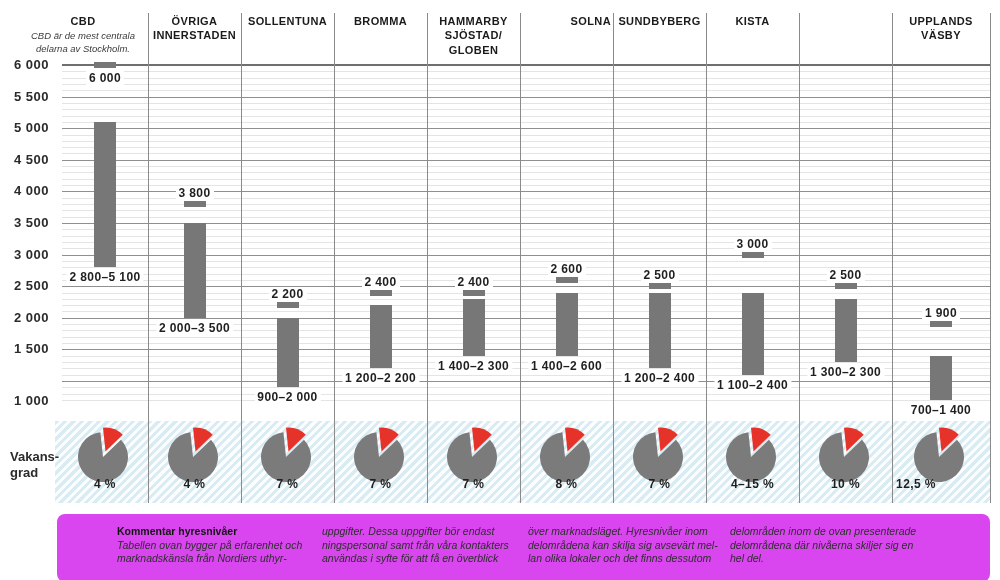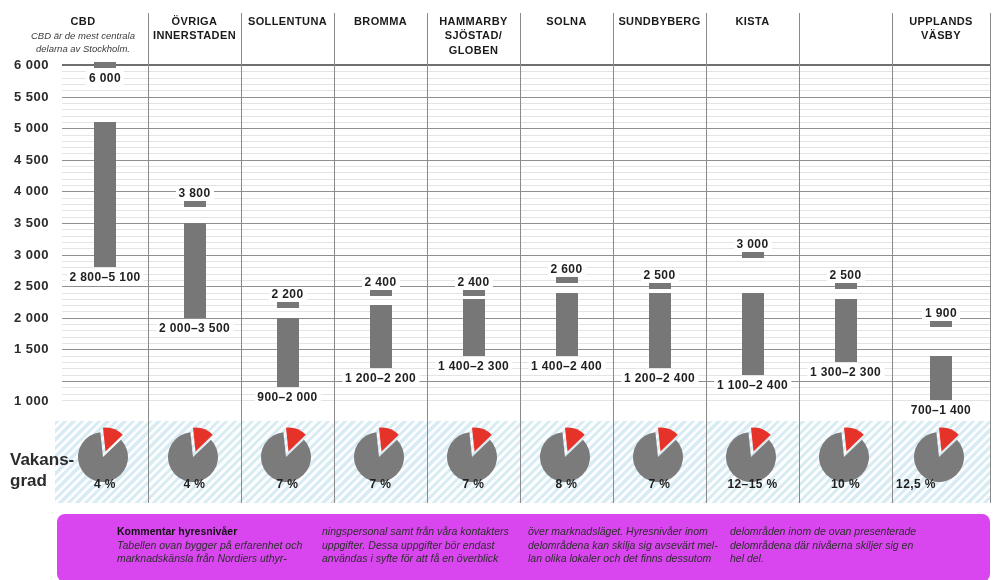--- a/index.html
+++ b/index.html
@@ -29,21 +29,21 @@
   .vallabel{
     position:absolute;transform:translateX(-50%);white-space:nowrap;
     font-size:12px;font-weight:bold;color:#1f1f1f;letter-spacing:0.4px;
     background:#ffffff;padding:0 3px;line-height:14px;
   }
   #vacancy-band{
     position:absolute;left:55px;top:421px;width:935px;height:82px;
     background:repeating-linear-gradient(135deg,#d9ebf3 0px,#d9ebf3 3px,#fbfdfe 3px,#fbfdfe 6px);
   }
   #vakans-label{
-    position:absolute;left:10px;top:449px;font-size:17px;font-weight:bold;
+    position:absolute;left:10px;top:449px;font-size:13px;font-weight:bold;
     color:#2b2b2b;line-height:1.25;
   }
   .pie{position:absolute;}
   .pct{
     position:absolute;transform:translateX(-50%);white-space:nowrap;
     font-size:12px;font-weight:bold;color:#1f1f1f;letter-spacing:0.4px;
   }
   #comment-box{
     position:absolute;left:57px;top:514px;width:933px;height:68px;
     background:#d946ef;border-radius:8px;
@@ -127,22 +127,22 @@
     </div>
   <div id="vacancy-band"></div>
   <div id="vakans-label"><span>Vakans-</span><br><span>grad</span></div>
   <div id="comment-box">
       <div class="comment-col" style="left: 60px;">
         <div class="comment-title">Kommentar hyresnivåer</div>
         <div>Tabellen ovan bygger på erfarenhet och</div>
         <div>marknadskänsla från Nordiers uthyr-</div>
       </div>
       <div class="comment-col" style="left: 265px;">
+        <div>uppgifter. Dessa uppgifter bör endast</div>
         <div>ningspersonal samt från våra kontakters</div>
-        <div>uppgifter. Dessa uppgifter bör endast</div>
         <div>användas i syfte för att få en överblick</div>
       </div>
       <div class="comment-col" style="left: 471px;">
         <div>över marknadsläget. Hyresnivåer inom</div>
         <div>delområdena kan skilja sig avsevärt mel-</div>
         <div>lan olika lokaler och det finns dessutom</div>
       </div>
       <div class="comment-col" style="left: 673px;">
         <div>delområden inom de ovan presenterade</div>
         <div>delområdena där nivåerna skiljer sig en</div>
@@ -202,25 +202,25 @@
     <div class="colheader" style="left: 429px; width: 89px;"><span>HAMMARBY</span><br><span>SJÖSTAD/</span><br><span>GLOBEN</span></div>
     <div class="rangebar" style="left: 462.5px; top: 298.84px; height: 56.88px; background: rgb(119, 119, 119);"></div>
     <div class="topmarker" style="left: 462.5px; top: 289.52px; background: rgb(119, 119, 119);"></div>
     <div class="vallabel" style="left: 473.5px; top: 274.52px;">2 400</div>
     <div class="vallabel" style="left: 473.5px; top: 358.72px;">1 400–2 300</div>
     <div class="pie" style="left: 443.5px; top: 425px;"><svg width="60" height="60" viewBox="0 0 60 60">
         <path d="M28,32 L45.98349500846628,14.633540738525067 A25,25 0 1 1 25.38678841830866,7.136952615793167 Z" fill="#7b7b7b"></path>
         <path d="M28,32 L25.491316881576317,8.131474511161443 A24,24 0 0 1 45.264155208127626,15.328199108984062 Z" fill="#e6332a" transform="translate(2.5,-5.5)"></path>
       </svg></div>
     <div class="pct" style="left: 473.5px; top: 477px;">7 %</div>
-    <div class="colheader" style="left: 522px; width: 89px;"><span>SOLNA</span></div>
+    <div class="colheader" style="left: 522px; width: 89px; text-align: right;"><span>SOLNA</span></div>
     <div class="rangebar" style="left: 555.5px; top: 292.52px; height: 63.2px; background: rgb(119, 119, 119);"></div>
     <div class="topmarker" style="left: 555.5px; top: 276.88px; background: rgb(119, 119, 119);"></div>
     <div class="vallabel" style="left: 566.5px; top: 261.88px;">2 600</div>
-    <div class="vallabel" style="left: 566.5px; top: 358.72px;">1 400–2 400</div>
+    <div class="vallabel" style="left: 566.5px; top: 358.72px;">1 400–2 600</div>
     <div class="pie" style="left: 536.5px; top: 425px;"><svg width="60" height="60" viewBox="0 0 60 60">
         <path d="M28,32 L45.98349500846628,14.633540738525067 A25,25 0 1 1 25.38678841830866,7.136952615793167 Z" fill="#7b7b7b"></path>
         <path d="M28,32 L25.491316881576317,8.131474511161443 A24,24 0 0 1 45.264155208127626,15.328199108984062 Z" fill="#e6332a" transform="translate(2.5,-5.5)"></path>
       </svg></div>
     <div class="pct" style="left: 566.5px; top: 477px;">8 %</div>
     <div class="colheader" style="left: 615px; width: 89px;"><span>SUNDBYBERG</span></div>
     <div class="rangebar" style="left: 648.5px; top: 292.52px; height: 75.84px; background: rgb(119, 119, 119);"></div>
     <div class="topmarker" style="left: 648.5px; top: 283.2px; background: rgb(119, 119, 119);"></div>
     <div class="vallabel" style="left: 659.5px; top: 268.2px;">2 500</div>
     <div class="vallabel" style="left: 659.5px; top: 371.36px;">1 200–2 400</div>
@@ -231,21 +231,21 @@
     <div class="pct" style="left: 659.5px; top: 477px;">7 %</div>
     <div class="colheader" style="left: 708px; width: 89px;"><span>KISTA</span></div>
     <div class="rangebar" style="left: 741.5px; top: 292.52px; height: 82.16px; background: rgb(119, 119, 119);"></div>
     <div class="topmarker" style="left: 741.5px; top: 251.6px; background: rgb(119, 119, 119);"></div>
     <div class="vallabel" style="left: 752.5px; top: 236.6px;">3 000</div>
     <div class="vallabel" style="left: 752.5px; top: 377.68px;">1 100–2 400</div>
     <div class="pie" style="left: 722.5px; top: 425px;"><svg width="60" height="60" viewBox="0 0 60 60">
         <path d="M28,32 L45.98349500846628,14.633540738525067 A25,25 0 1 1 25.38678841830866,7.136952615793167 Z" fill="#7b7b7b"></path>
         <path d="M28,32 L25.491316881576317,8.131474511161443 A24,24 0 0 1 45.264155208127626,15.328199108984062 Z" fill="#e6332a" transform="translate(2.5,-5.5)"></path>
       </svg></div>
-    <div class="pct" style="left: 752.5px; top: 477px;">12–15 %</div>
+    <div class="pct" style="left: 752.5px; top: 477px;">4–15 %</div>
     <div class="rangebar" style="left: 834.5px; top: 298.84px; height: 63.2px; background: rgb(119, 119, 119);"></div>
     <div class="topmarker" style="left: 834.5px; top: 283.2px; background: rgb(119, 119, 119);"></div>
     <div class="vallabel" style="left: 845.5px; top: 268.2px;">2 500</div>
     <div class="vallabel" style="left: 845.5px; top: 365.04px;">1 300–2 300</div>
     <div class="pie" style="left: 815.5px; top: 425px;"><svg width="60" height="60" viewBox="0 0 60 60">
         <path d="M28,32 L45.98349500846628,14.633540738525067 A25,25 0 1 1 25.38678841830866,7.136952615793167 Z" fill="#7b7b7b"></path>
         <path d="M28,32 L25.491316881576317,8.131474511161443 A24,24 0 0 1 45.264155208127626,15.328199108984062 Z" fill="#e6332a" transform="translate(2.5,-5.5)"></path>
       </svg></div>
     <div class="pct" style="left: 845.5px; top: 477px;">10 %</div>
     <div class="colheader" style="left: 894px; width: 94px;"><span>UPPLANDS</span><br><span>VÄSBY</span></div>

